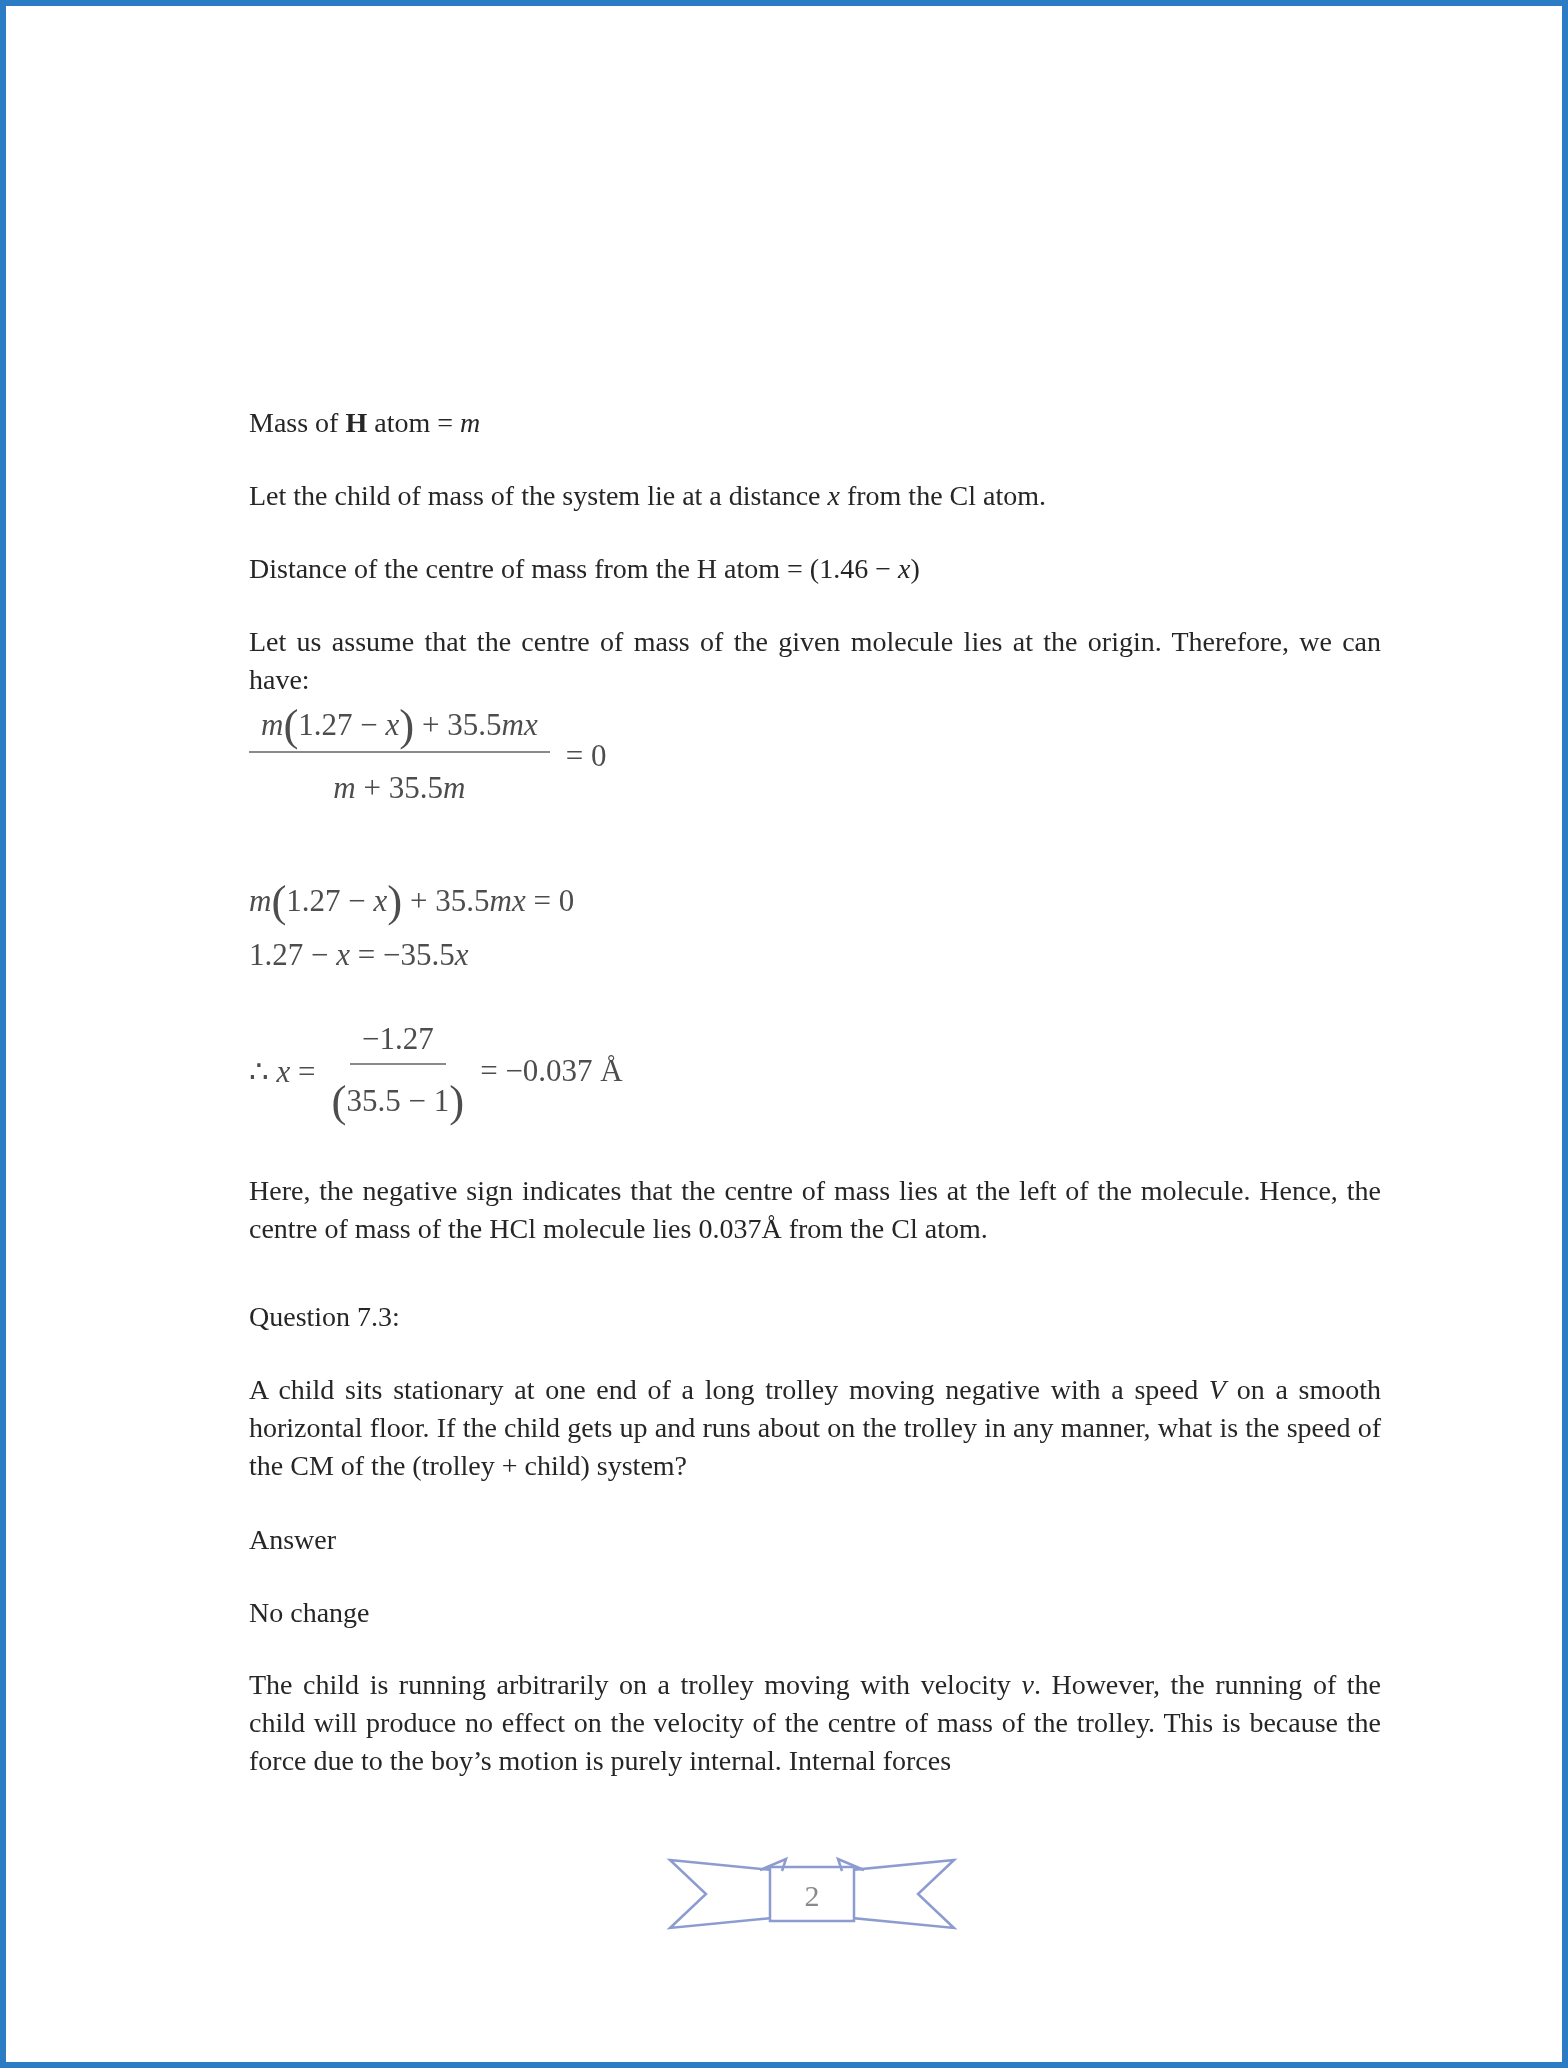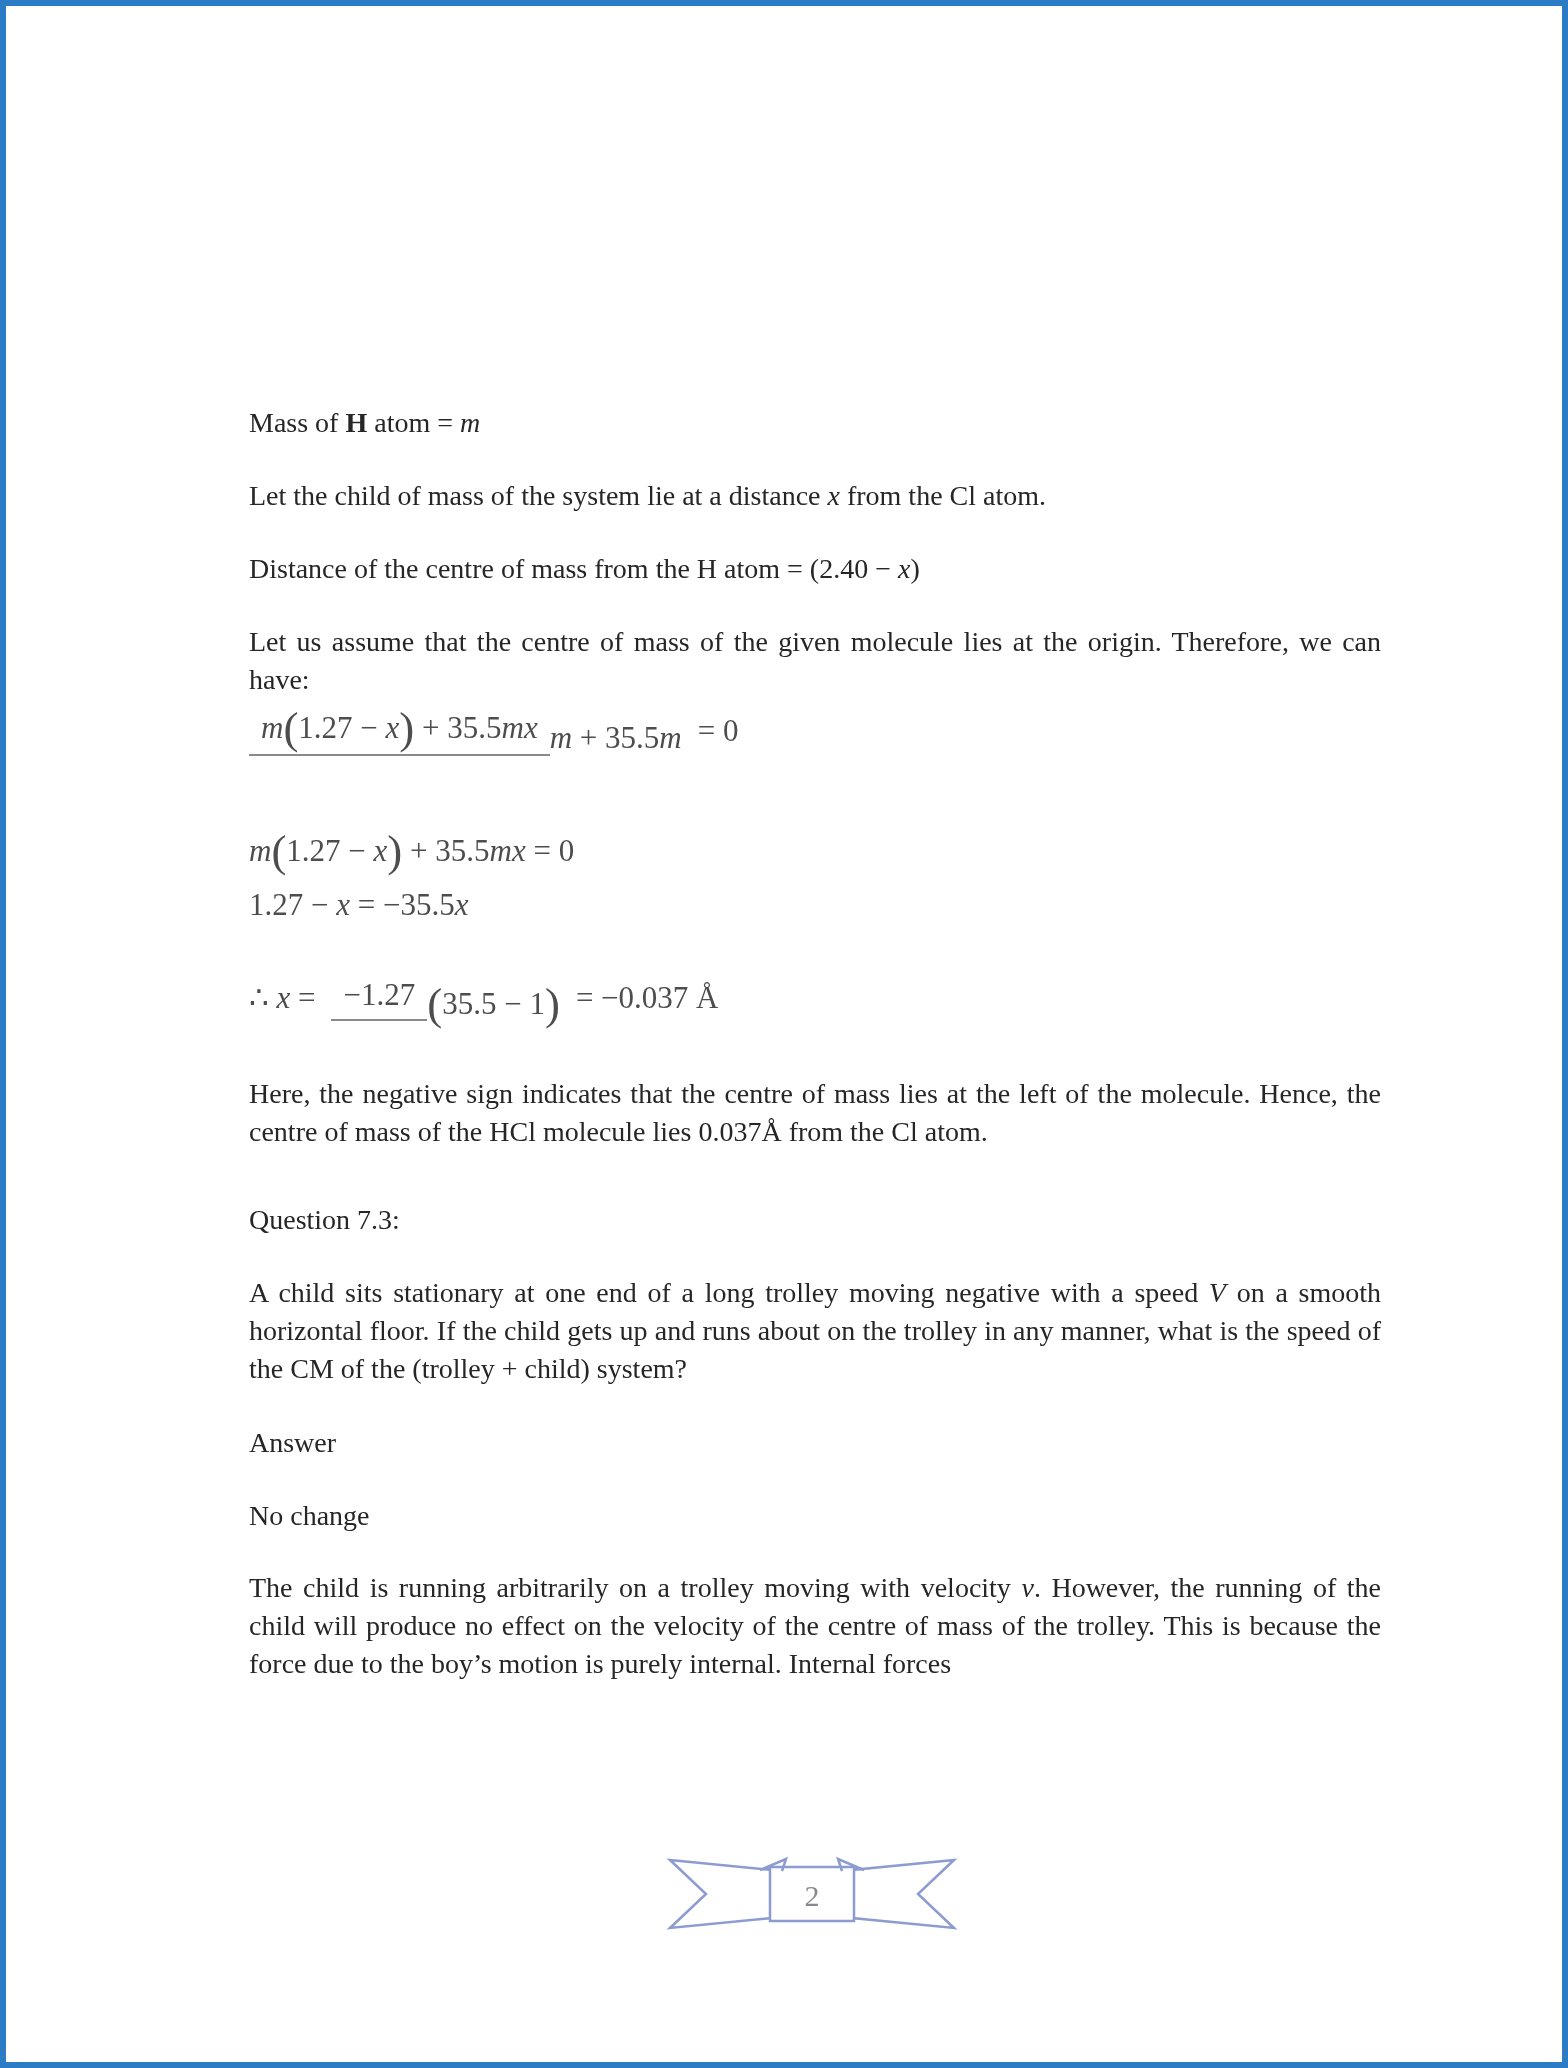--- a/index.html
+++ b/index.html
@@ -22,21 +22,21 @@
     font-size:28px;
   }
   p{margin:0 0 35px 0;line-height:38px;}
   p.just{text-align:justify;}
   i{font-style:italic;}
   b{font-weight:bold;}
   
   .eq{color:#4d4d4d;font-size:31px;}
   .eqline{margin:0 0 12px 0;line-height:44px;}
   .eqrow{display:flex;align-items:center;gap:16px;}
-  .frac{display:inline-flex;flex-direction:row;align-items:center;text-align:center;}
+  .frac{display:inline-flex;flex-direction:column;align-items:center;text-align:center;}
   .num{border-bottom:2px solid #8a8a8a;padding:0 12px 3px 12px;line-height:42px;}
   .den{padding-top:14px;line-height:42px;}
   .lp{font-size:1.45em;line-height:1;vertical-align:-0.12em;}
   .mb4{margin-bottom:4px;}
   .mb44{margin-bottom:44px;}
   .mb48{margin-bottom:48px;}
   .mb50{margin-bottom:50px;}
   .mb70{margin-bottom:70px;}
   
   .ribbon{
@@ -53,21 +53,21 @@
 <body>
 
 <div class="page">
   <div class="content">
 
     <p><span>Mass of </span><b>H</b><span> atom = </span><i>m</i></p>
 
 
     <p><span>Let the child of mass of the system lie at a distance </span><i>x</i><span> from the Cl atom.</span></p>
 
-    <p><span>Distance of the centre of mass from the H atom = (2.40 − </span><i>x</i><span>)</span></p>
+    <p><span>Distance of the centre of mass from the H atom = (1.46 − </span><i>x</i><span>)</span></p>
 
     <p class="just mb4">Let us assume that the centre of mass of the given molecule lies at the origin. Therefore, we can have:</p>
 
     <div class="eq eqrow mb70">
       <span class="frac">
         <span class="num"><i>m</i><span class="lp">(</span><span>1.27 − </span><i>x</i><span class="lp">)</span><span> + 35.5</span><i>mx</i></span>
         <span class="den"><i>m</i><span> + 35.5</span><i>m</i></span>
       </span>
       <span>= 0</span>
     </div>

